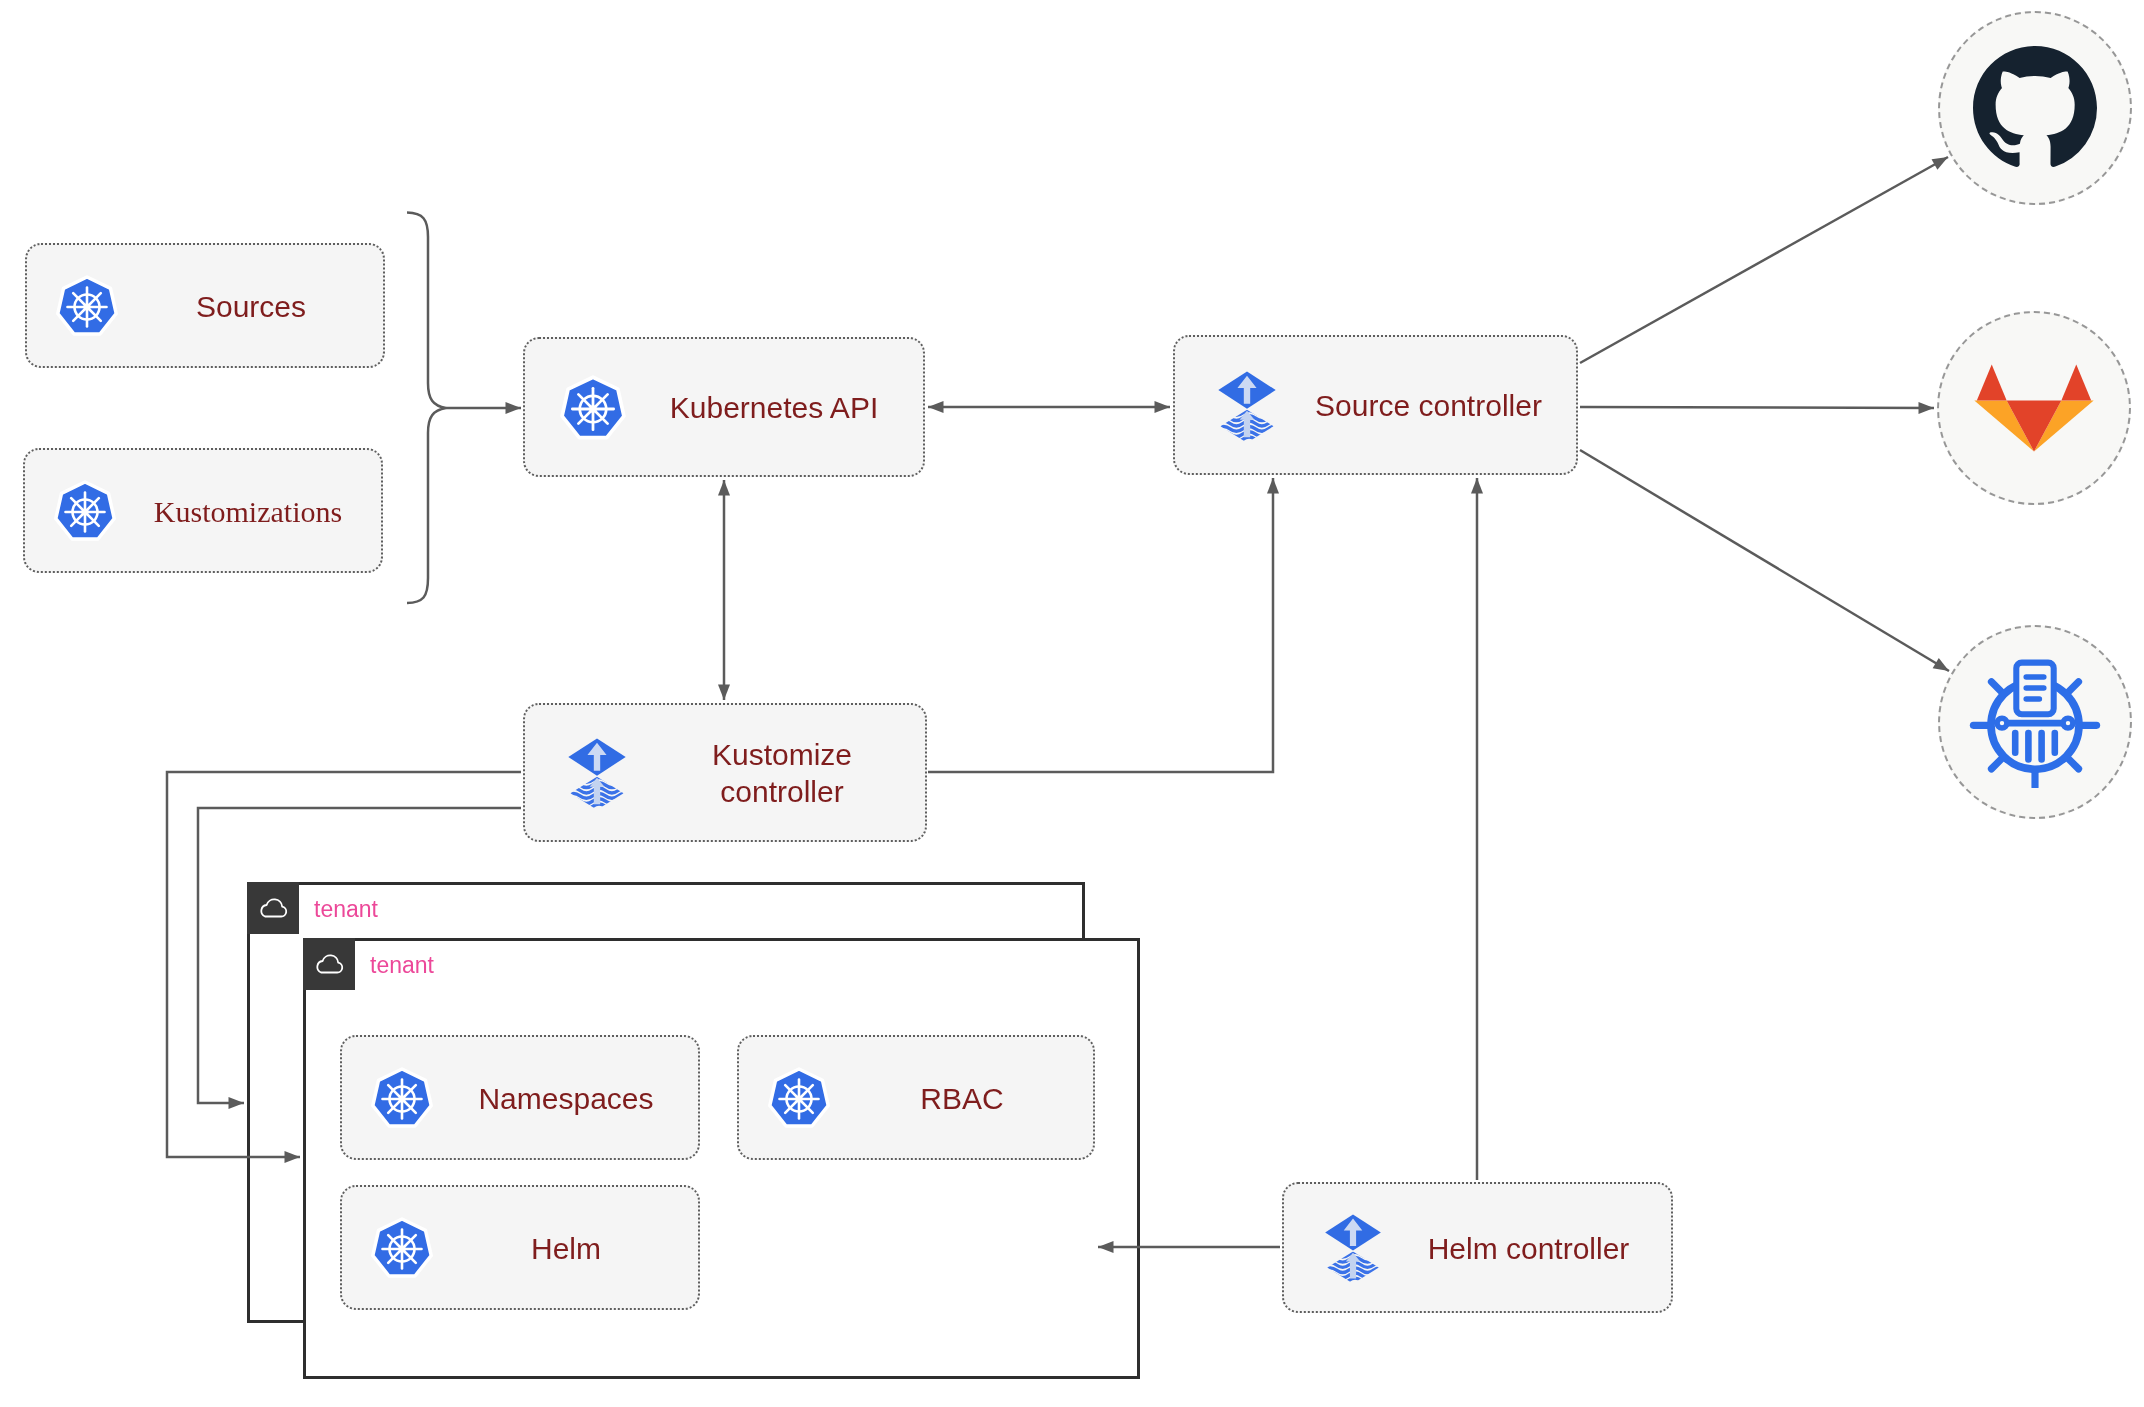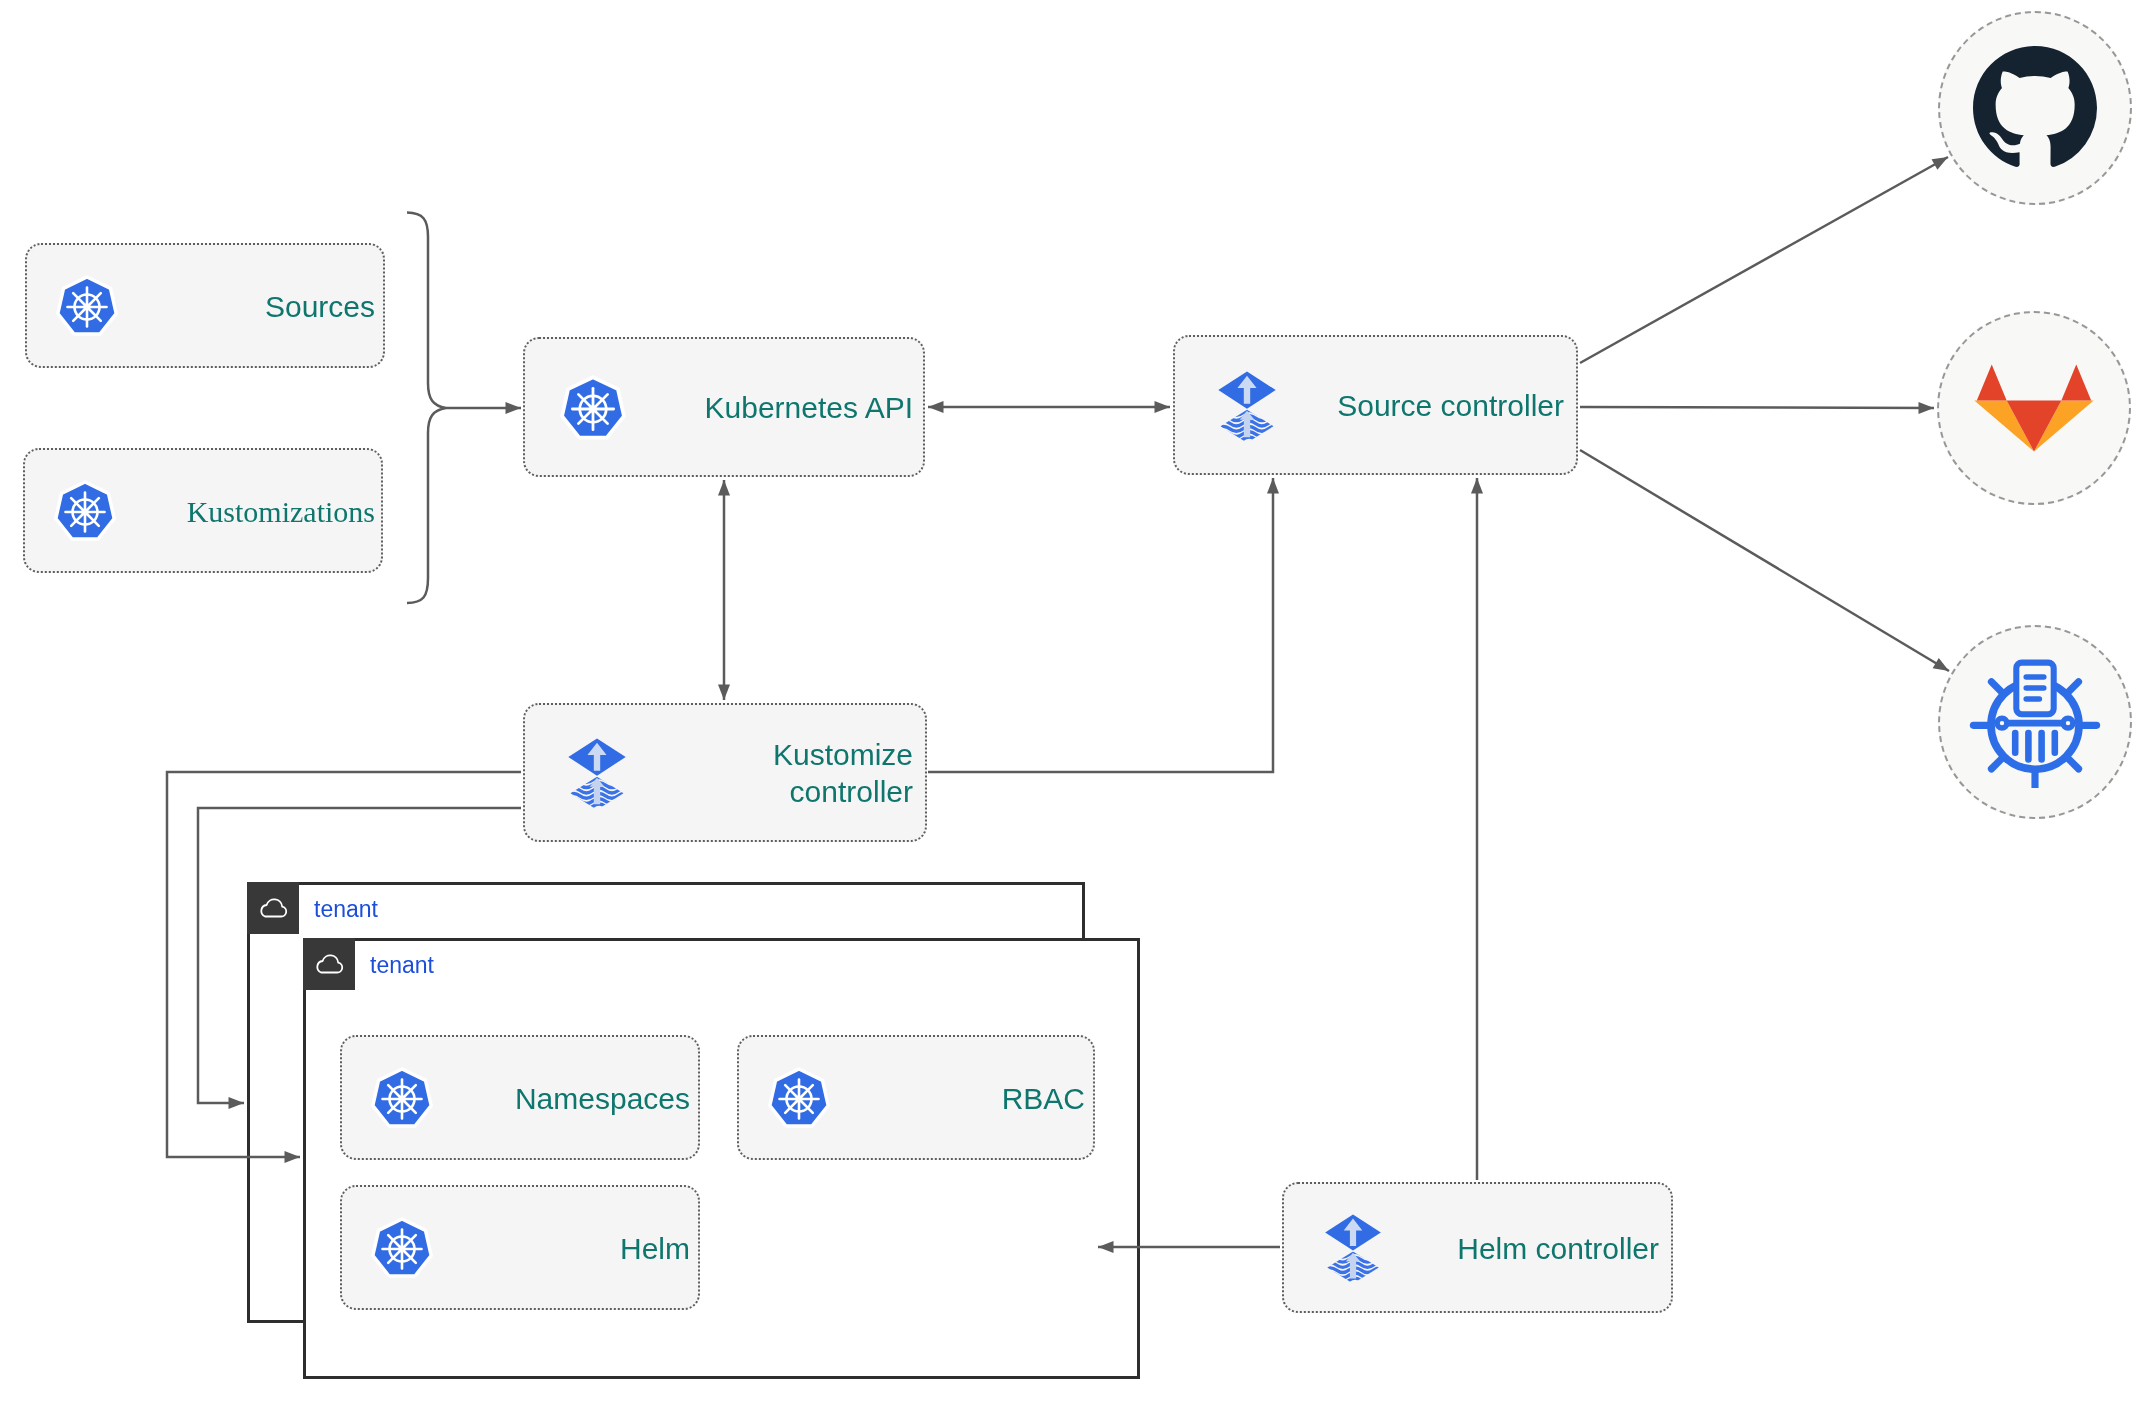--- a/index.html
+++ b/index.html
@@ -1,27 +1,27 @@
 <!DOCTYPE html>
 <html><head>
 <meta charset="utf-8">
 <style>
   html,body{margin:0;padding:0;background:#ffffff;}
   body{width:2144px;height:1407px;font-family:"Liberation Sans",sans-serif;}
   #canvas{position:relative;width:2144px;height:1407px;background:#ffffff;overflow:hidden;}
 
   .box{position:absolute;background:#f5f5f5;border:2px dotted #5e5e5e;border-radius:16px;box-sizing:border-box;}
   .box .icon{position:absolute;}
-  .box .label{position:absolute;top:50%;transform:translateY(-50%);text-align:right;
-              font-size:30px;line-height:37px;color:#0f766e;}
+  .box .label{position:absolute;top:50%;transform:translateY(-50%);text-align:center;
+              font-size:30px;line-height:37px;color:#7f1d1d;}
 
   .tenant{position:absolute;background:#ffffff;border:3px solid #2e2e2e;box-sizing:border-box;}
   .tenant-tag{position:absolute;top:-3px;left:-3px;width:52px;height:52px;background:#383838;
               display:flex;align-items:center;justify-content:center;}
-  .tenant-label{position:absolute;left:64px;top:11px;font-size:23px;color:#1d4ed8;}
+  .tenant-label{position:absolute;left:64px;top:11px;font-size:23px;color:#ec4899;}
 
   .circle{position:absolute;width:194px;height:194px;border-radius:50%;background:#f8f8f6;
           border:2.5px dashed #979797;box-sizing:border-box;
           display:flex;align-items:center;justify-content:center;}
 
   #connectors{position:absolute;left:0;top:0;pointer-events:none;}
   .edge{stroke:#5b5b5b;stroke-width:2.5;fill:none;}
   #defs-holder{position:absolute;width:0;height:0;overflow:hidden;}
 </style>
 </head>

